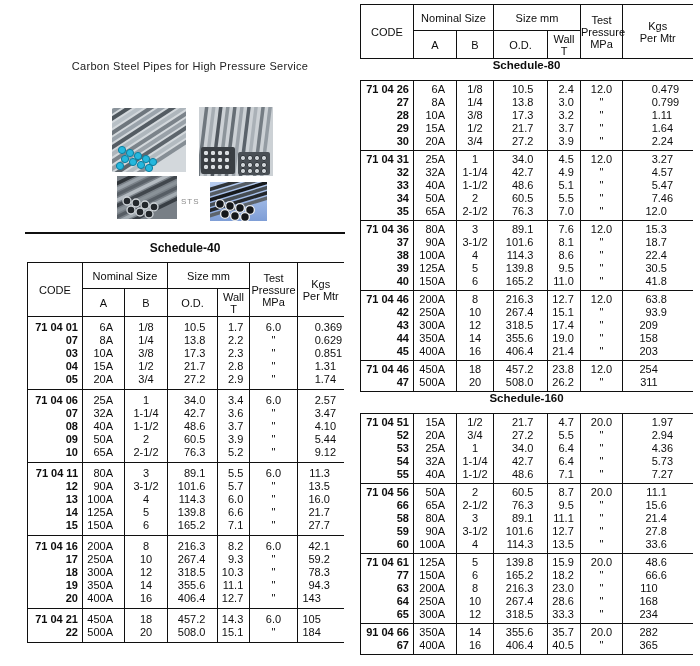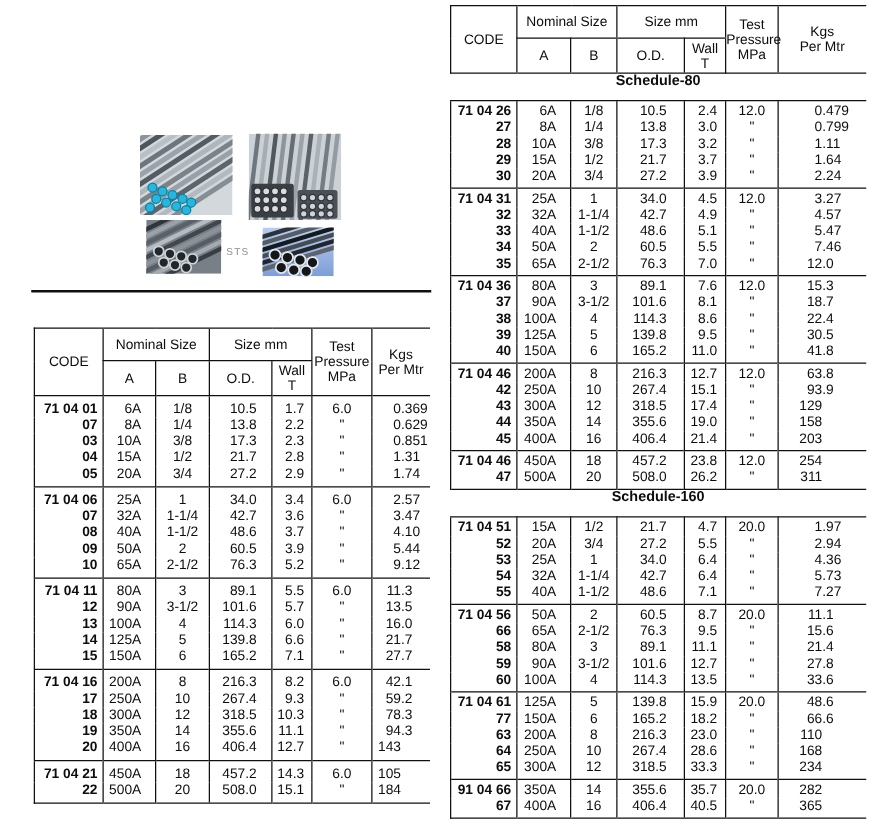--- a/index.html
+++ b/index.html
@@ -41,20 +41,21 @@
   td.c-dec{text-align:center;}
   .dec{display:inline-flex;}
   .ip{display:inline-block;text-align:right;white-space:pre;}
   .fp{display:inline-block;text-align:left;white-space:pre;}
 </style>
 </head>
 <body>
 
 <div class="canvas">
 
+  <div class="main-title">Carbon Steel Pipes for High Pressure Service</div>
 
   <div class="photo" style="left:112px;top:108px;">
     <svg width="74" height="64" viewBox="0 0 74 64">
       <rect width="74" height="64" fill="#d3d8dc"></rect>
       <g transform="rotate(-33 37 32)">
         <rect x="-30" y="-14" width="140" height="4" fill="#8b949b"></rect>
         <rect x="-30" y="-8" width="140" height="4" fill="#4e565c"></rect>
         <rect x="-30" y="-2" width="140" height="4" fill="#b8c0c6"></rect>
         <rect x="-30" y="4" width="140" height="4" fill="#6e767d"></rect>
         <rect x="-30" y="10" width="140" height="4" fill="#9aa3ab"></rect>
@@ -180,20 +181,21 @@
         <circle cx="15" cy="32" r="4.4"></circle>
           <circle cx="25" cy="34" r="4.4"></circle>
         <circle cx="35" cy="35" r="4.4"></circle>
       </g>
     </svg>
   </div>
 
   <div class="sts-label">STS</div>
 
   <div class="top-rule"></div>
+  <div class="sched-heading">Schedule-40</div>
 
   <table class="pipe-table" id="t40" style="left:27px;top:262px;width:316px;">
     <colgroup>
       <col style="width:55px">
         <col style="width:42px">
         <col style="width:43px">
       <col style="width:50px">
         <col style="width:32px">
         <col style="width:48px">
         <col style="width:46px">
@@ -975,21 +977,21 @@
           <td class="c-dec"><span class="dec">
               <span class="ip" style="width:3.4ch">318</span>
               <span class="fp" style="width:2.2ch">.5</span>
             </span></td>
           <td class="c-dec"><span class="dec">
               <span class="ip" style="width:2.4ch">17</span>
               <span class="fp" style="width:2.2ch">.4</span>
             </span></td>
           <td class="c-center">"</td>
           <td class="c-dec"><span class="dec">
-              <span class="ip" style="width:3.4ch">129</span>
+              <span class="ip" style="width:3.4ch">209</span>
               <span class="fp" style="width:3.4ch"></span>
             </span></td>
         </tr>
         <tr>
           <td class="c-code">44</td>
           <td class="c-a">350A</td>
           <td class="c-center">14</td>
           <td class="c-dec"><span class="dec">
               <span class="ip" style="width:3.4ch">355</span>
               <span class="fp" style="width:2.2ch">.6</span>

